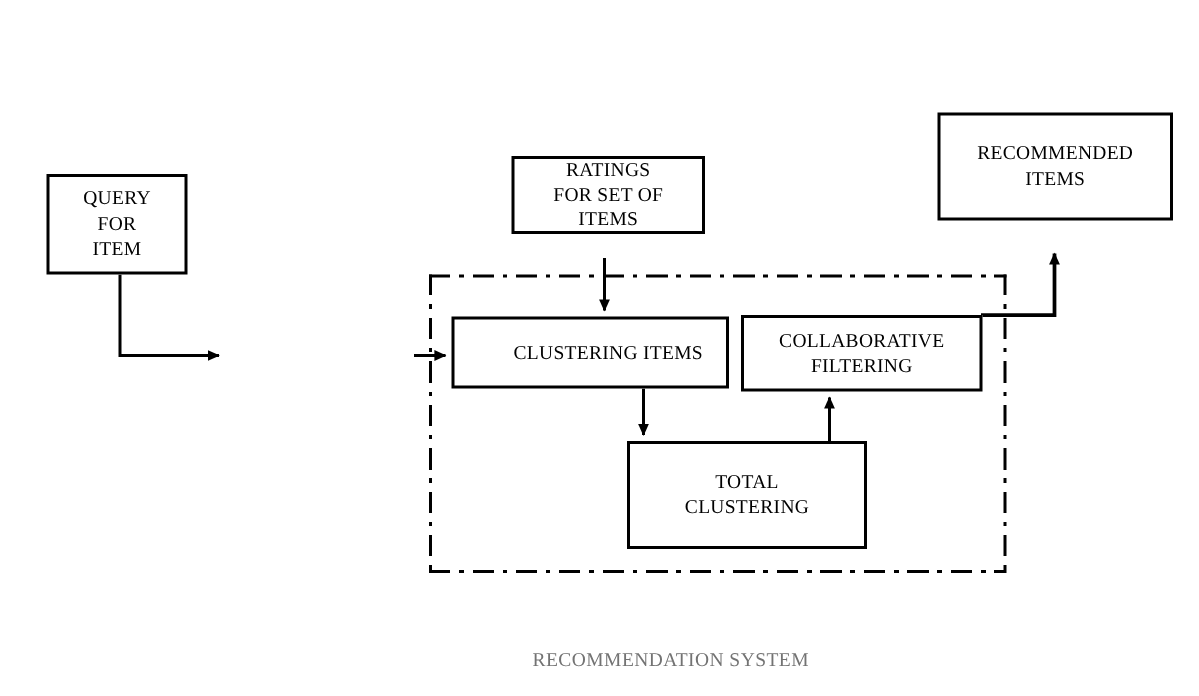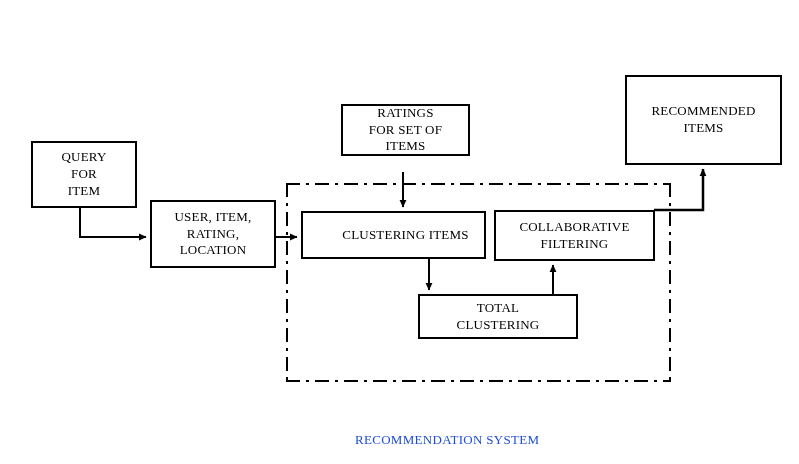--- a/index.html
+++ b/index.html
@@ -45,21 +45,21 @@
     position: absolute;
     left: 0;
     top: 0;
     width: 799px;
     height: 464px;
     z-index: 2;
     overflow: visible;
   }
   .caption {
     position: absolute;
-    color: #1d4ed8;
+    color: #737373;
     font-size: 13px;
     letter-spacing: 0.3px;
     white-space: nowrap;
     z-index: 4;
   }
 </style>
 </head>
 <body>
 
 <div id="canvas">
@@ -100,52 +100,47 @@
 
     <g>
       <path d="M 553 294 L 553 265" fill="none" stroke="#000000" stroke-width="2" marker-end="url(#arrowhead)"></path>
     </g>
 
     <g>
       <path d="M 654 210 L 703 210 L 703 169" fill="none" stroke="#000000" stroke-width="2.5" marker-end="url(#arrowhead)"></path>
     </g>
   </svg>
 
-  <div class="node" style="left:31px; top:116px; width:106px; height:67px;margin-top:25px;">
+  <div class="node" style="left:31px; top:116px; width:94px; height:67px;">
     <span class="node-label">QUERY
 FOR
 ITEM</span>
   </div>
 
-  <div class="node" style="left:150px; top:200px; width:126px; height:68px;">
-    <span class="node-label">USER, ITEM,
-RATING,
-LOCATION</span>
-  </div>
 
   <div class="node" style="left:341px; top:104px; width:129px; height:52px;">
     <span class="node-label">RATINGS
 FOR SET OF
 ITEMS</span>
   </div>
 
   <div class="node" style="left:301px; top:211px; width:185px; height:48px;padding-left:24px;">
     <span class="node-label">CLUSTERING ITEMS</span>
   </div>
 
   <div class="node" style="left:494px; top:210px; width:161px; height:51px;">
     <span class="node-label">COLLABORATIVE
 FILTERING</span>
   </div>
 
-  <div class="node" style="left:418px; top:294px; width:160px; height:45px;">
+  <div class="node" style="left:418px; top:294px; width:160px; height:72px;">
     <span class="node-label">TOTAL
 CLUSTERING</span>
   </div>
 
-  <div class="node" style="left:625px; top:75px; width:157px; height:90px;">
+  <div class="node" style="left:625px; top:75px; width:157px; height:72px;">
     <span class="node-label">RECOMMENDED
 ITEMS</span>
   </div>
 
   <div class="caption" style="left:355px; top:432px;">RECOMMENDATION SYSTEM</div>
 
 </div>
 
 </body></html>

